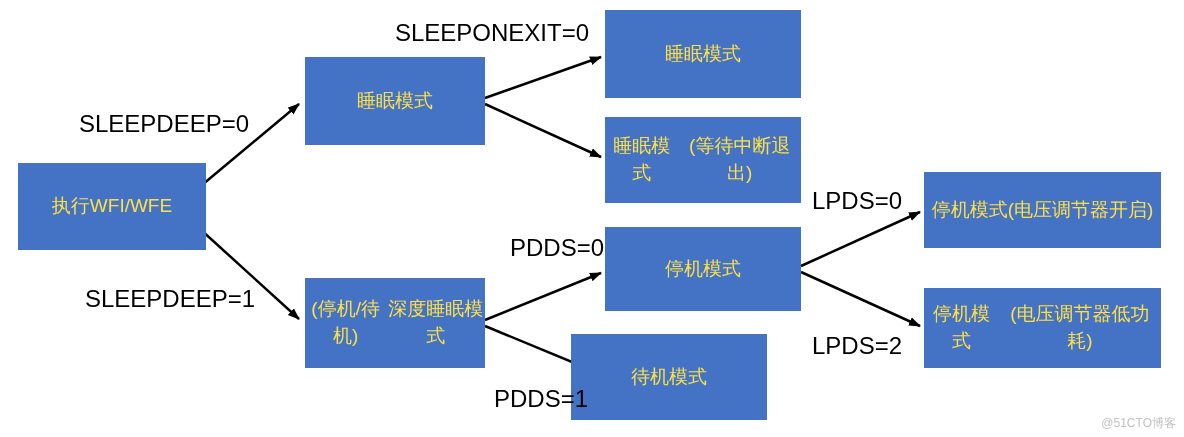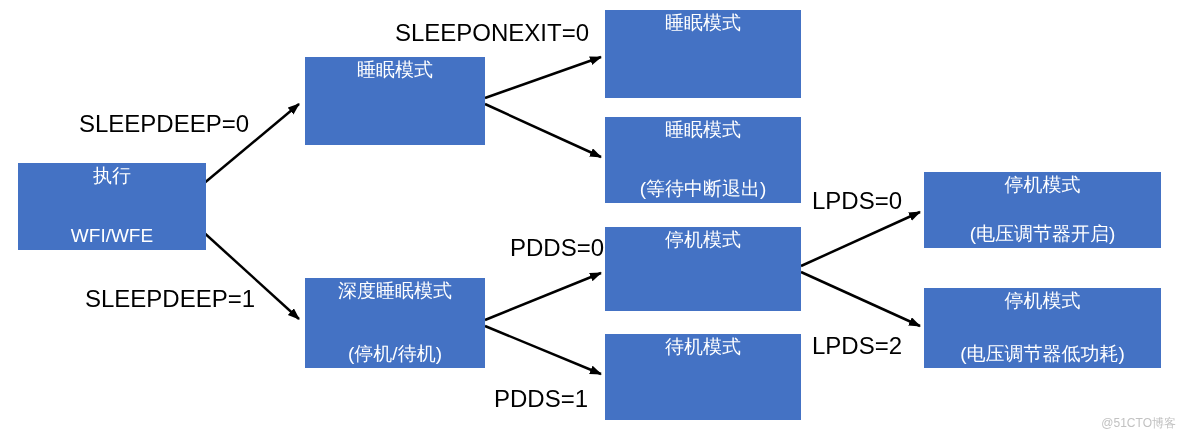--- a/index.html
+++ b/index.html
@@ -16,25 +16,25 @@
   }
   svg.arrows {
     position: absolute;
     left: 0; top: 0;
     width: 1184px; height: 437px;
     pointer-events: none;
   }
   .node {
     position: absolute;
     background: #4472C4;
-    color: #ffffff;
+    color: #fde047;
     display: flex;
-    flex-direction: column;
+    flex-direction: row;
     align-items: center;
-    justify-content: space-between;
+    justify-content: center;
     text-align: center;
     font-size: 19px;
     line-height: 1.4;
     box-sizing: border-box;
   }
   .lbl {
     position: absolute;
     color: #000000;
     font-size: 24px;
     white-space: nowrap;
@@ -74,38 +74,38 @@
   <div class="node" style="left:18px; top:163px; width:188px; height:87px;">
     <span>执行</span>
     <span>WFI/WFE</span>
   </div>
 
   <div class="node" style="left:305px; top:57px; width:180px; height:88px;">
     <span>睡眠模式</span>
   </div>
 
   <div class="node" style="left:305px; top:278px; width:180px; height:90px;">
+    <span>(停机/待机)</span>
     <span>深度睡眠模式</span>
-    <span>(停机/待机)</span>
   </div>
 
   <div class="node" style="left:605px; top:10px; width:196px; height:88px;">
     <span>睡眠模式</span>
   </div>
 
   <div class="node" style="left:605px; top:117px; width:196px; height:86px;">
     <span>睡眠模式</span>
     <span>(等待中断退出)</span>
   </div>
 
   <div class="node" style="left:605px; top:227px; width:196px; height:84px;">
     <span>停机模式</span>
   </div>
 
-  <div class="node" style="left:605px; top:334px; width:196px; height:86px;">
+  <div class="node" style="left:571px; top:334px; width:196px; height:86px;">
     <span>待机模式</span>
   </div>
 
   <div class="node" style="left:924px; top:172px; width:237px; height:76px;">
     <span>停机模式</span>
     <span>(电压调节器开启)</span>
   </div>
 
   <div class="node" style="left:924px; top:288px; width:237px; height:80px;">
     <span>停机模式</span>

